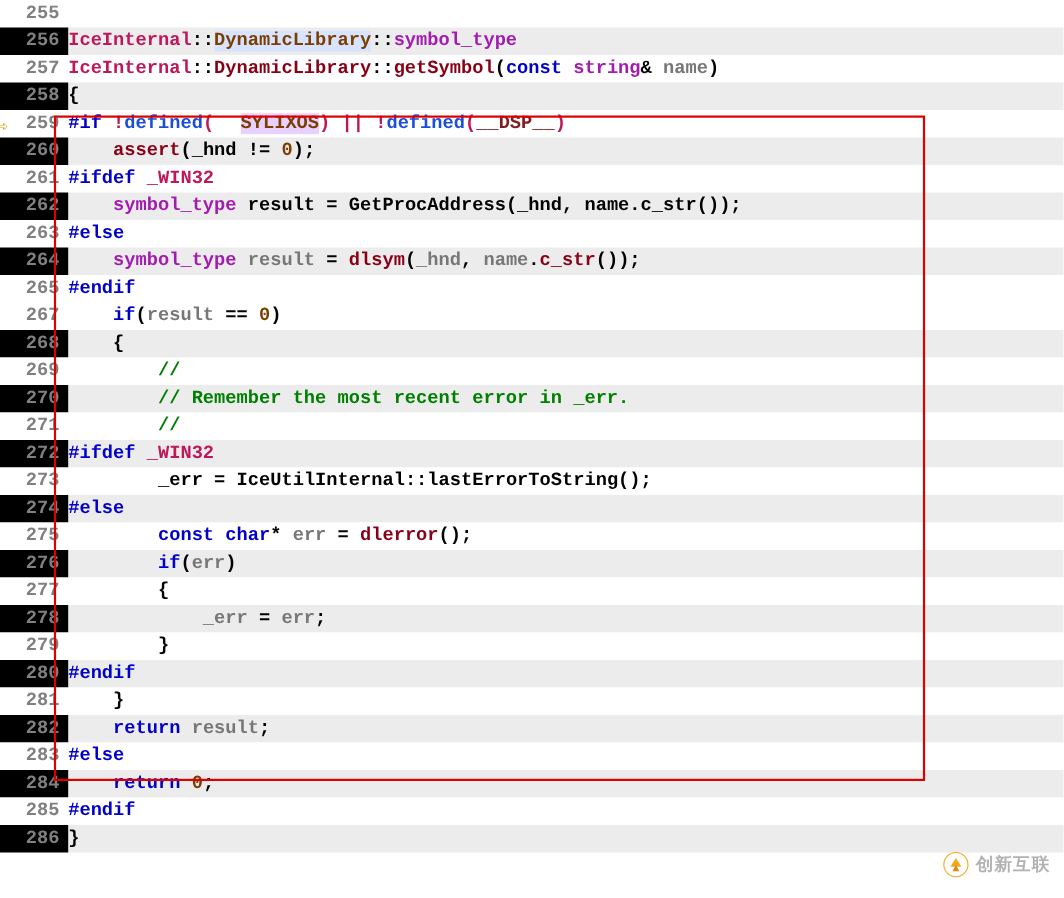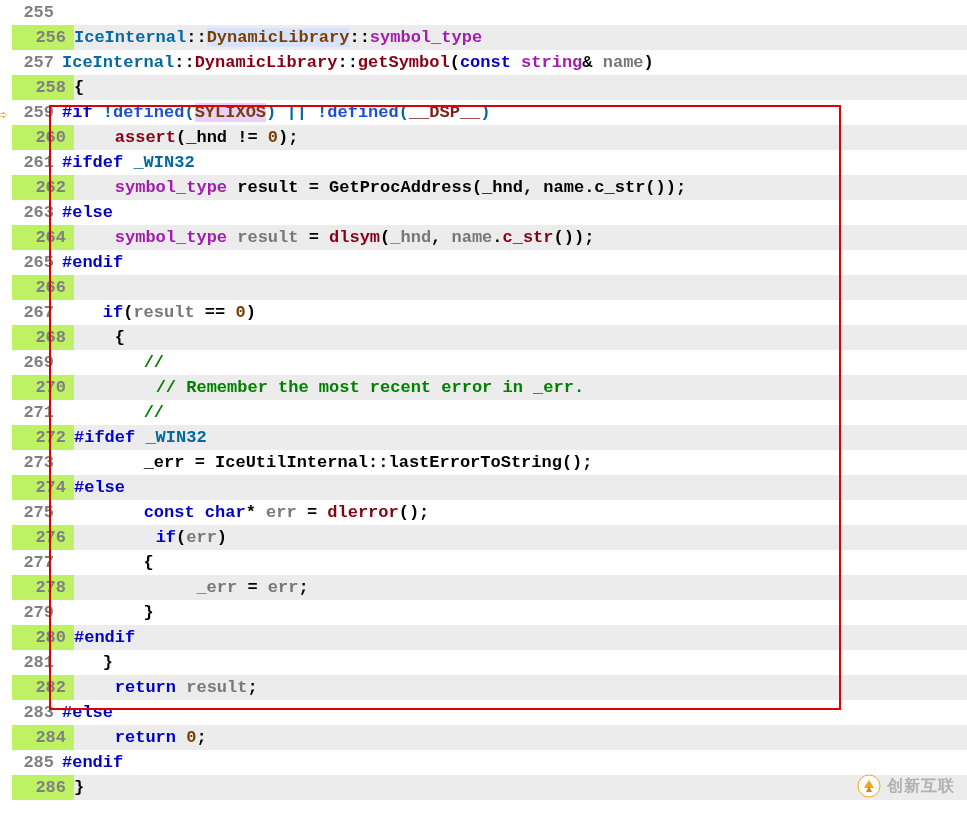--- a/index.html
+++ b/index.html
@@ -28,44 +28,44 @@
   .gutter {
     width: 62px;
     text-align: right;
     padding-right: 8px;
     color: #808080;
     user-select: none;
     background: #ffffff;
     position: relative;
     flex-shrink: 0;
   }
-  .altbg .gutter { background: #bef264; margin-left: 12px; }
+  .altbg .gutter { background: #000000; }
   .altbg .code { background: #ececec; }
   .code {
     flex: 1;
     background: #ffffff;
   }
   .arrow {
     position: absolute;
     left: -2px;
     top: 4px;
     color: #e0a000;
     font-size: 16px;
   }
   .kw-blue { color: #0000c8; }
-  .kw-brown { color: #0369a1; }
+  .kw-brown { color: #be185d; }
   .kw-darkred { color: #880015; }
   .ident-blue { color: #a21caf; }
   .ident-gray { color: #777777; }
   .ident-black { color: #000000; }
   .op { color: #000000; }
   .num { color: #7a3e00; }
   .comment { color: #008000; }
   .defined-kw { color: #1d4ed8; }
-  .defined-param1 { background: #e8d0ff; color: #7a3e00; }
+  .defined-param1 { background: #e8d0ff; color: #7a3e00; margin-left: 24px; }
   .defined-param2 { color: #7f1d1d; }
   .red-box {
     position: absolute;
     border: 2px solid #dd0000;
     pointer-events: none;
   }
   .watermark {
     position: absolute;
     right: 12px;
     bottom: 18px;
@@ -89,21 +89,20 @@
     <div class="line altbg"><div class="gutter">256</div><div class="code"><span class="kw-brown">IceInternal</span><span class="op">::</span><span class="ident-blue defined-param1b" style="background:#d8e4ff;color:#7a3e00;">DynamicLibrary</span><span class="op">::</span><span class="ident-blue">symbol_type</span></div></div>
     <div class="line"><div class="gutter">257</div><div class="code"><span class="kw-brown">IceInternal</span><span class="op">::</span><span class="kw-darkred">DynamicLibrary</span><span class="op">::</span><span class="kw-darkred">getSymbol</span><span class="op">(</span><span class="kw-blue">const </span><span class="ident-blue">string</span><span class="op">&amp; </span><span class="ident-gray">name</span><span class="op">)</span></div></div>
     <div class="line altbg"><div class="gutter">258</div><div class="code"><span class="op">{</span></div></div>
     <div class="line"><div class="gutter">259<span class="arrow">➪</span></div><div class="code"><span class="kw-blue">#if </span><span class="kw-brown">!</span><span class="defined-kw">defined</span><span class="kw-brown">(</span><span class="defined-param1">SYLIXOS</span><span class="kw-brown">)</span><span class="kw-brown"> || </span><span class="kw-brown">!</span><span class="defined-kw">defined</span><span class="kw-brown">(</span><span class="defined-param2">__DSP__</span><span class="kw-brown">)</span></div></div>
     <div class="line altbg"><div class="gutter">260</div><div class="code"><span>    </span><span class="kw-darkred">assert</span><span class="op">(</span><span class="ident-black">_hnd </span><span class="op">!= </span><span class="num">0</span><span class="op">);</span></div></div>
     <div class="line"><div class="gutter">261</div><div class="code"><span class="kw-blue">#ifdef </span><span class="kw-brown">_WIN32</span></div></div>
     <div class="line altbg"><div class="gutter">262</div><div class="code"><span>    </span><span class="ident-blue">symbol_type </span><span class="ident-black">result </span><span class="op">= </span><span class="ident-black">GetProcAddress</span><span class="op">(</span><span class="ident-black">_hnd</span><span class="op">, </span><span class="ident-black">name</span><span class="op">.</span><span class="ident-black">c_str</span><span class="op">()</span><span class="op">);</span></div></div>
     <div class="line"><div class="gutter">263</div><div class="code"><span class="kw-blue">#else</span></div></div>
     <div class="line altbg"><div class="gutter">264</div><div class="code"><span>    </span><span class="ident-blue">symbol_type </span><span class="ident-gray">result </span><span class="op">= </span><span class="kw-darkred">dlsym</span><span class="op">(</span><span class="ident-gray">_hnd</span><span class="op">, </span><span class="ident-gray">name</span><span class="op">.</span><span class="kw-darkred">c_str</span><span class="op">());</span></div></div>
     <div class="line"><div class="gutter">265</div><div class="code"><span class="kw-blue">#endif</span></div></div>
-    <div class="line altbg"><div class="gutter">266</div><div class="code"><span> </span></div></div>
     <div class="line"><div class="gutter">267</div><div class="code"><span>    </span><span class="kw-blue">if</span><span class="op">(</span><span class="ident-gray">result </span><span class="op">== </span><span class="num">0</span><span class="op">)</span></div></div>
     <div class="line altbg"><div class="gutter">268</div><div class="code"><span class="op">    {</span></div></div>
     <div class="line"><div class="gutter">269</div><div class="code"><span>        </span><span class="comment">//</span></div></div>
     <div class="line altbg"><div class="gutter">270</div><div class="code"><span>        </span><span class="comment">// Remember the most recent error in _err.</span></div></div>
     <div class="line"><div class="gutter">271</div><div class="code"><span>        </span><span class="comment">//</span></div></div>
     <div class="line altbg"><div class="gutter">272</div><div class="code"><span class="kw-blue">#ifdef </span><span class="kw-brown">_WIN32</span></div></div>
     <div class="line"><div class="gutter">273</div><div class="code"><span>        </span><span class="ident-black">_err </span><span class="op">= </span><span class="ident-black">IceUtilInternal</span><span class="op">::</span><span class="ident-black">lastErrorToString</span><span class="op">();</span></div></div>
     <div class="line altbg"><div class="gutter">274</div><div class="code"><span class="kw-blue">#else</span></div></div>
     <div class="line"><div class="gutter">275</div><div class="code"><span>        </span><span class="kw-blue">const </span><span class="kw-blue">char</span><span class="op">* </span><span class="ident-gray">err </span><span class="op">= </span><span class="kw-darkred">dlerror</span><span class="op">();</span></div></div>
     <div class="line altbg"><div class="gutter">276</div><div class="code"><span>        </span><span class="kw-blue">if</span><span class="op">(</span><span class="ident-gray">err</span><span class="op">)</span></div></div>

